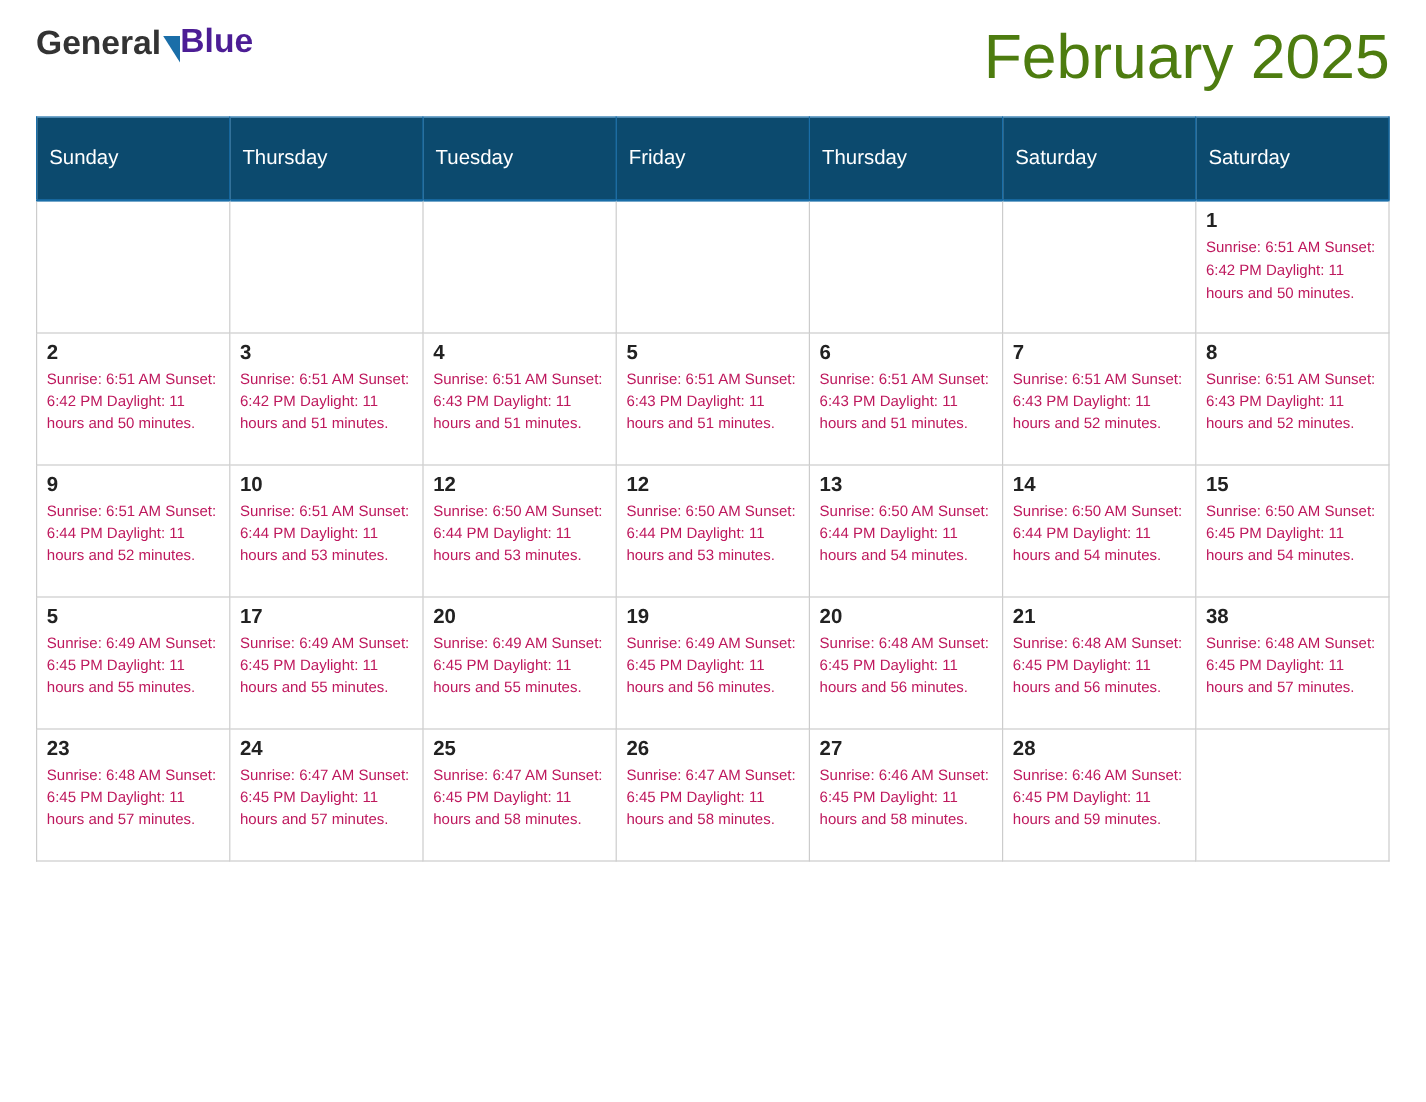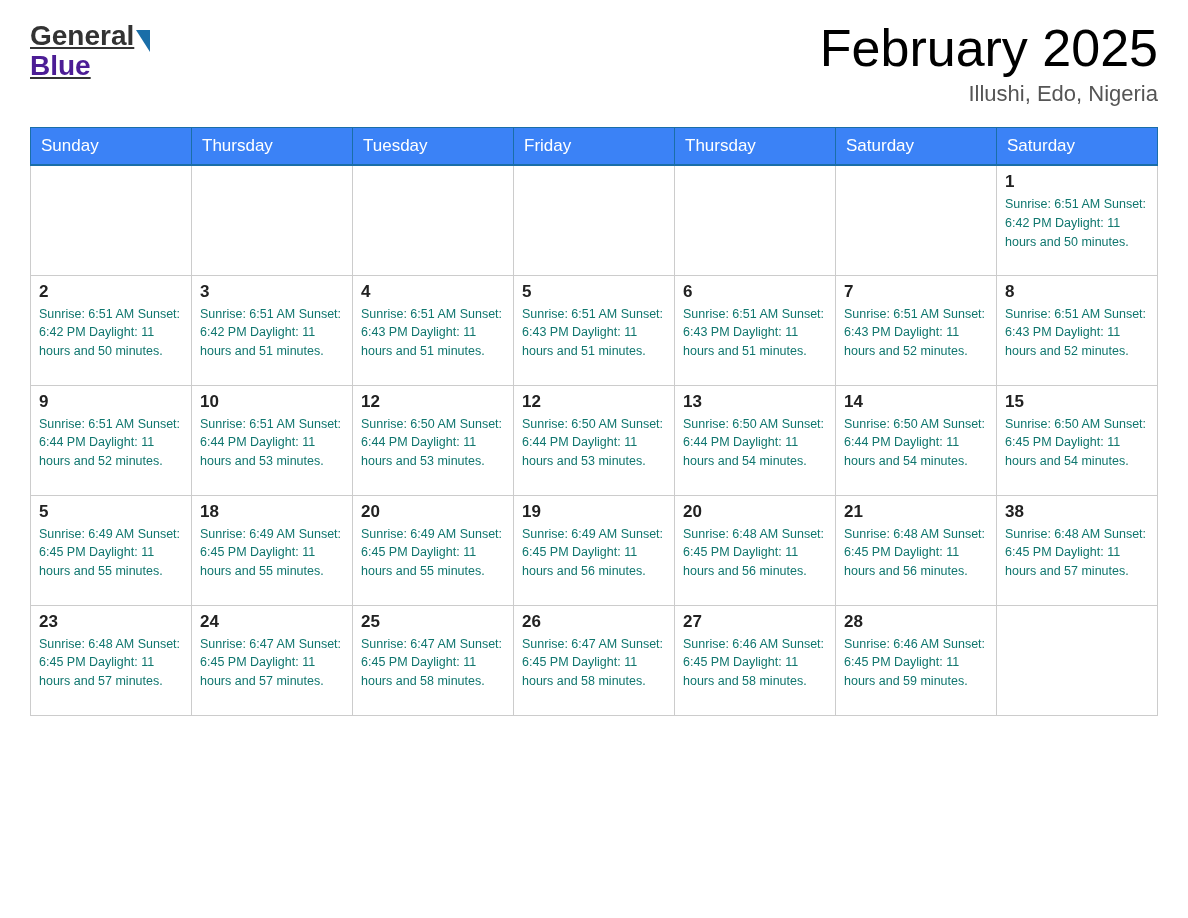--- a/index.html
+++ b/index.html
@@ -39,52 +39,51 @@
     }
     .logo-blue {
       font-size: 28px;
       font-weight: bold;
       color: #4c1d95;
       display: block;
       margin-top: -2px;
     }
     .logo-block {
       display: flex;
-      flex-direction: column;
-      text-decoration: underline;
+      flex-direction: row;
     }
     .logo-top-row {
       display: flex;
       align-items: flex-end;
     }
     .title-block {
       text-align: right;
     }
     .calendar-title {
       font-size: 52px;
       font-weight: normal;
-      color: #000000;
+      color: #4d7c0f;
       line-height: 1.1;
     }
     .calendar-subtitle {
       font-size: 22px;
       color: #555;
       margin-top: 4px;
     }
     .calendar-table {
       width: 100%;
       border-collapse: collapse;
       border: 1px solid #999;
     }
     .calendar-table thead tr th {
-      background: #3b82f6;
+      background: #0c4a6e;
       color: #fff;
       font-size: 17px;
       font-weight: normal;
-      padding: 8px 10px;
+      padding: 24px 10px;
       text-align: left;
       border: 1px solid #1a6ea8;
     }
     .calendar-table tbody tr td {
       vertical-align: top;
       padding: 6px 8px;
       border: 1px solid #ccc;
       width: 14.28%;
       min-height: 90px;
       height: 110px;
@@ -96,21 +95,21 @@
       background: #fff;
     }
     .day-number {
       font-size: 17px;
       font-weight: bold;
       color: #222;
       margin-bottom: 3px;
     }
     .day-info {
       font-size: 12.5px;
-      color: #0f766e;
+      color: #be185d;
       line-height: 1.5;
     }
     .week-row td {
       border-top: 2px solid #1a6ea8;
     }
   </style>
 </head>
 <body>
 
 <div class="header">
@@ -118,21 +117,20 @@
     <div class="logo-block">
       <div class="logo-top-row">
         <span class="logo-text-general">General</span>
         <span class="logo-arrow"></span>
       </div>
       <span class="logo-blue">Blue</span>
     </div>
   </div>
   <div class="title-block">
     <div class="calendar-title">February 2025</div>
-    <div class="calendar-subtitle">Illushi, Edo, Nigeria</div>
   </div>
 </div>
 
 <table class="calendar-table">
   <thead>
     <tr>
     <th>Sunday</th>
         <th>Thursday</th>
         <th>Tuesday</th>
         <th>Friday</th>
@@ -261,21 +259,21 @@
       </tr>
       <tr class="week-row">
         <td>
           <div class="day-number">5</div>
           <div class="day-info">Sunrise: 6:49 AM
 Sunset: 6:45 PM
 Daylight: 11 hours
 and 55 minutes.</div>
         </td>
         <td>
-          <div class="day-number">18</div>
+          <div class="day-number">17</div>
           <div class="day-info">Sunrise: 6:49 AM
 Sunset: 6:45 PM
 Daylight: 11 hours
 and 55 minutes.</div>
         </td>
         <td>
           <div class="day-number">20</div>
           <div class="day-info">Sunrise: 6:49 AM
 Sunset: 6:45 PM
 Daylight: 11 hours

